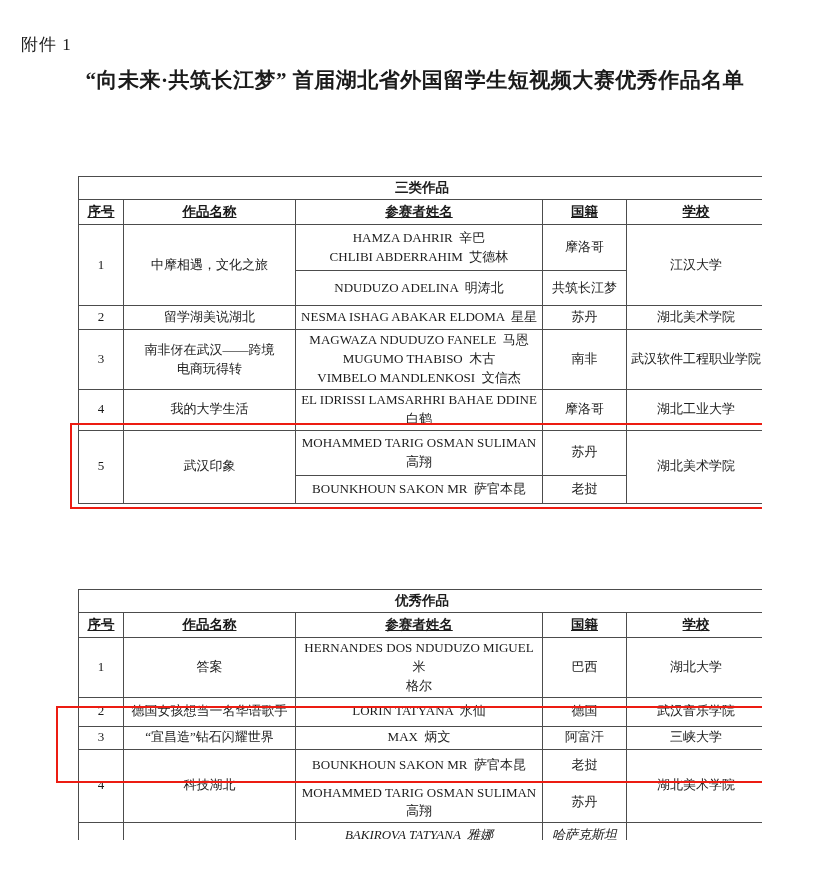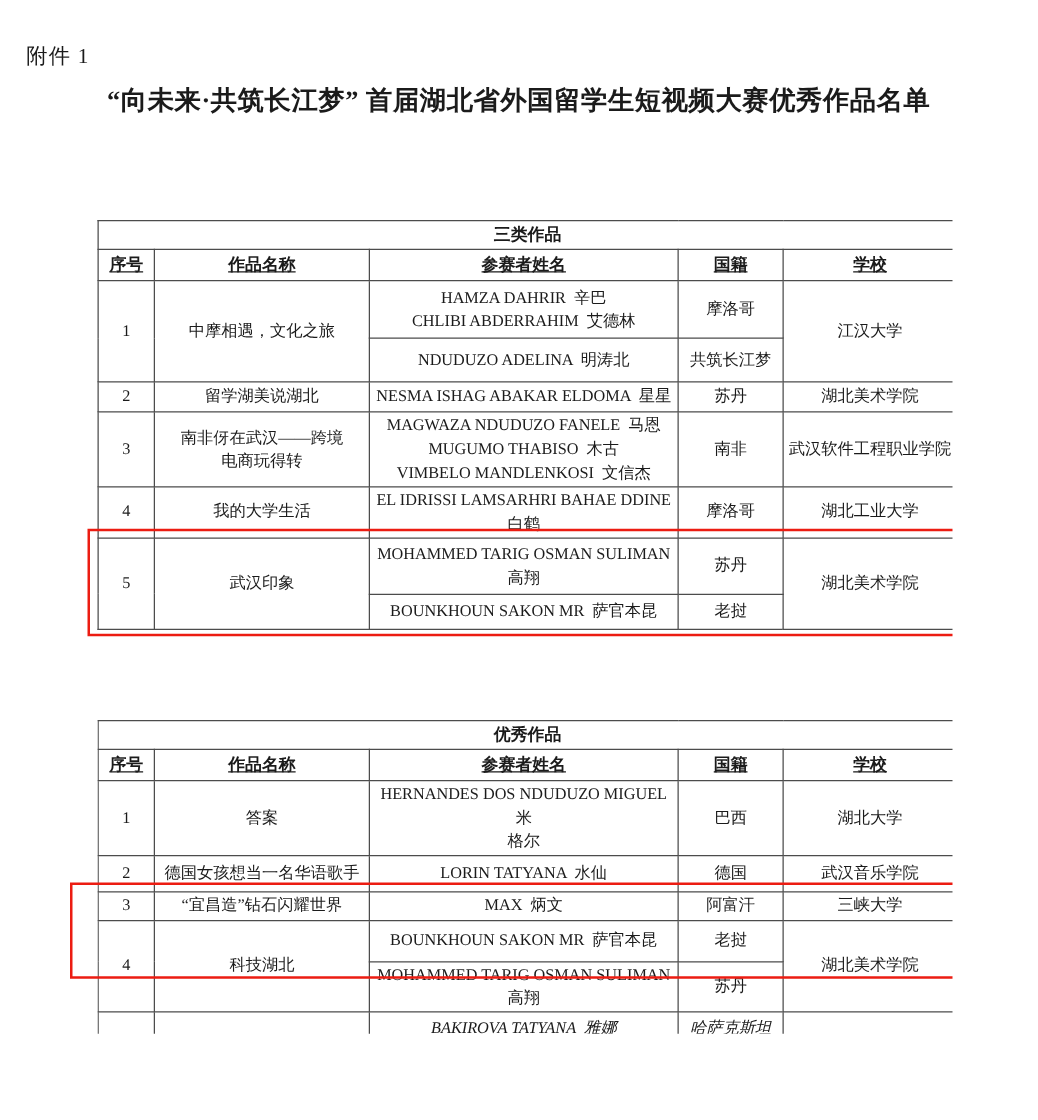--- a/index.html
+++ b/index.html
@@ -14,21 +14,21 @@
     position:absolute; left:21px; top:33px;
     font-size:17px; letter-spacing:1px;
   }
   .doc-title {
     position:absolute; left:0; top:66px; width:830px;
     text-align:center; font-size:21px; font-weight:bold; letter-spacing:0.5px;
   }
 
   .tbl-wrap { position:absolute; left:78px; width:690px; }
   .t1 { top:176px; }
-  .t2 { top:576px; height:251px; overflow:hidden; }
+  .t2 { top:589px; height:251px; overflow:hidden; }
 
   table.award { border-collapse:collapse; table-layout:fixed; width:687px; }
   table.award td {
     border:1px solid #4c4c4c;
     text-align:center; vertical-align:middle;
     font-size:13px; line-height:1.45;
     padding:1px 3px; overflow:hidden;
     box-sizing:border-box;
   }
   tr.caption-row td { font-weight:bold; font-size:13.5px; height:23px;text-align:center; }

